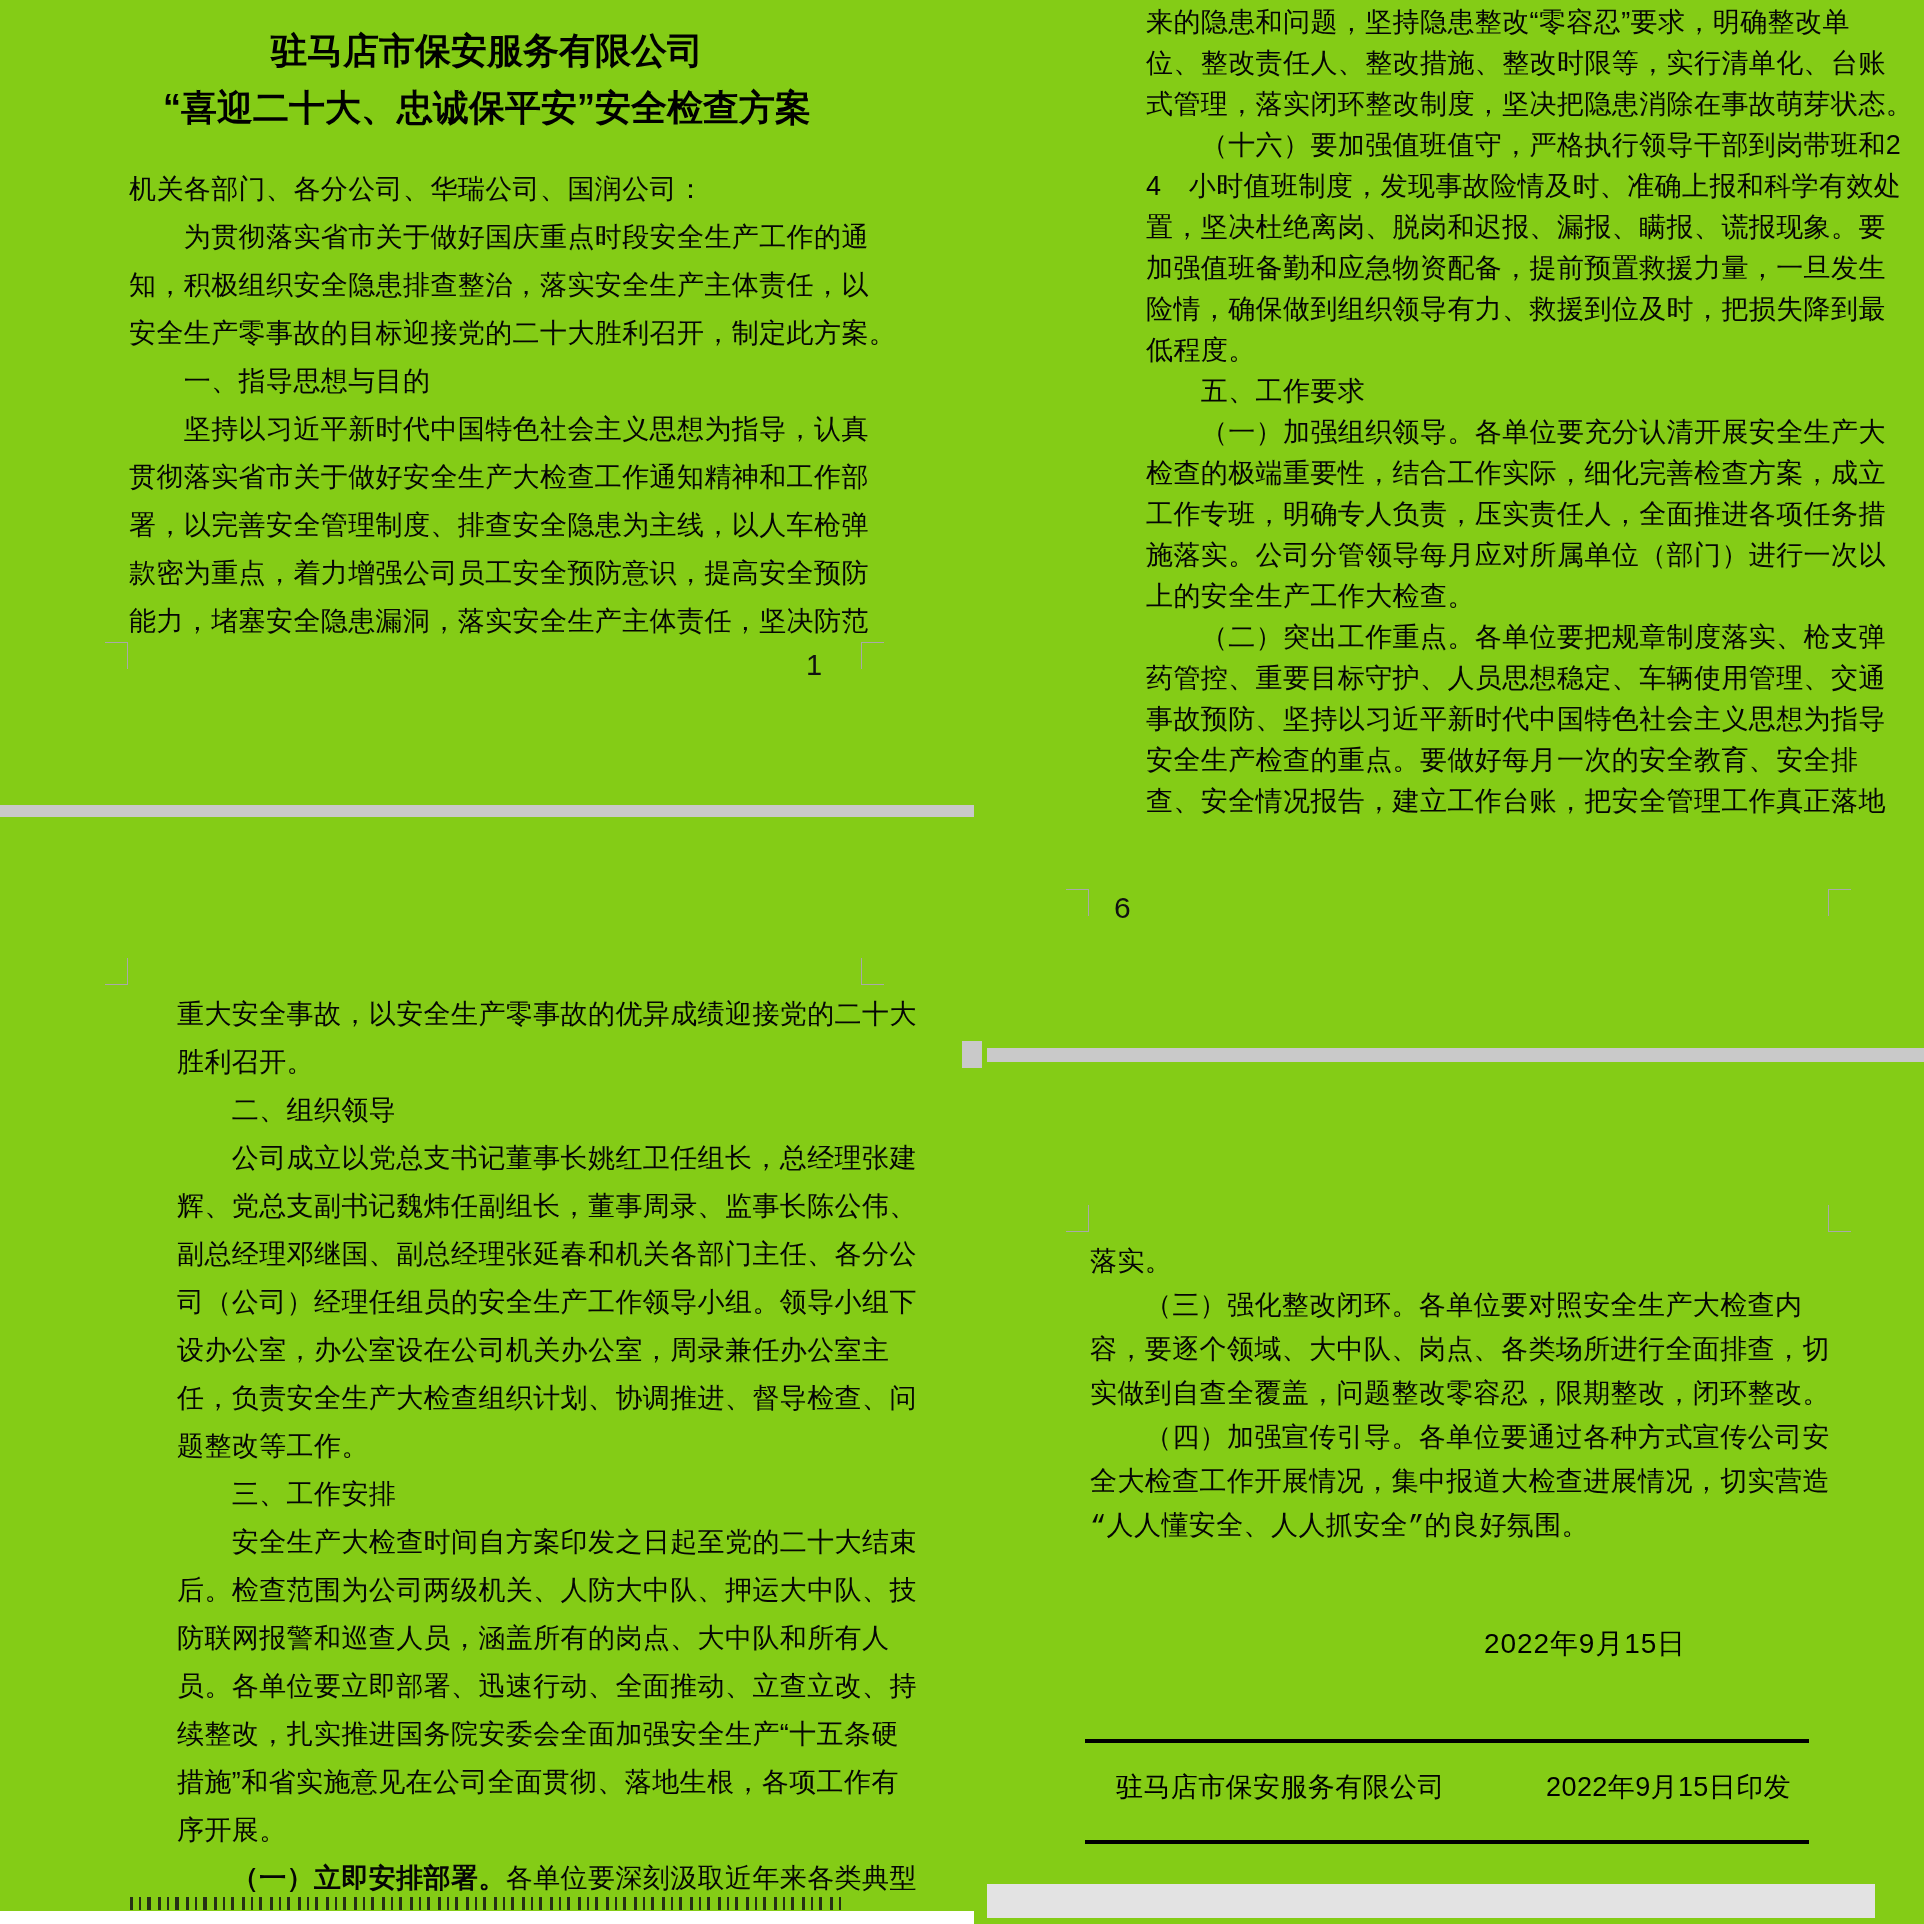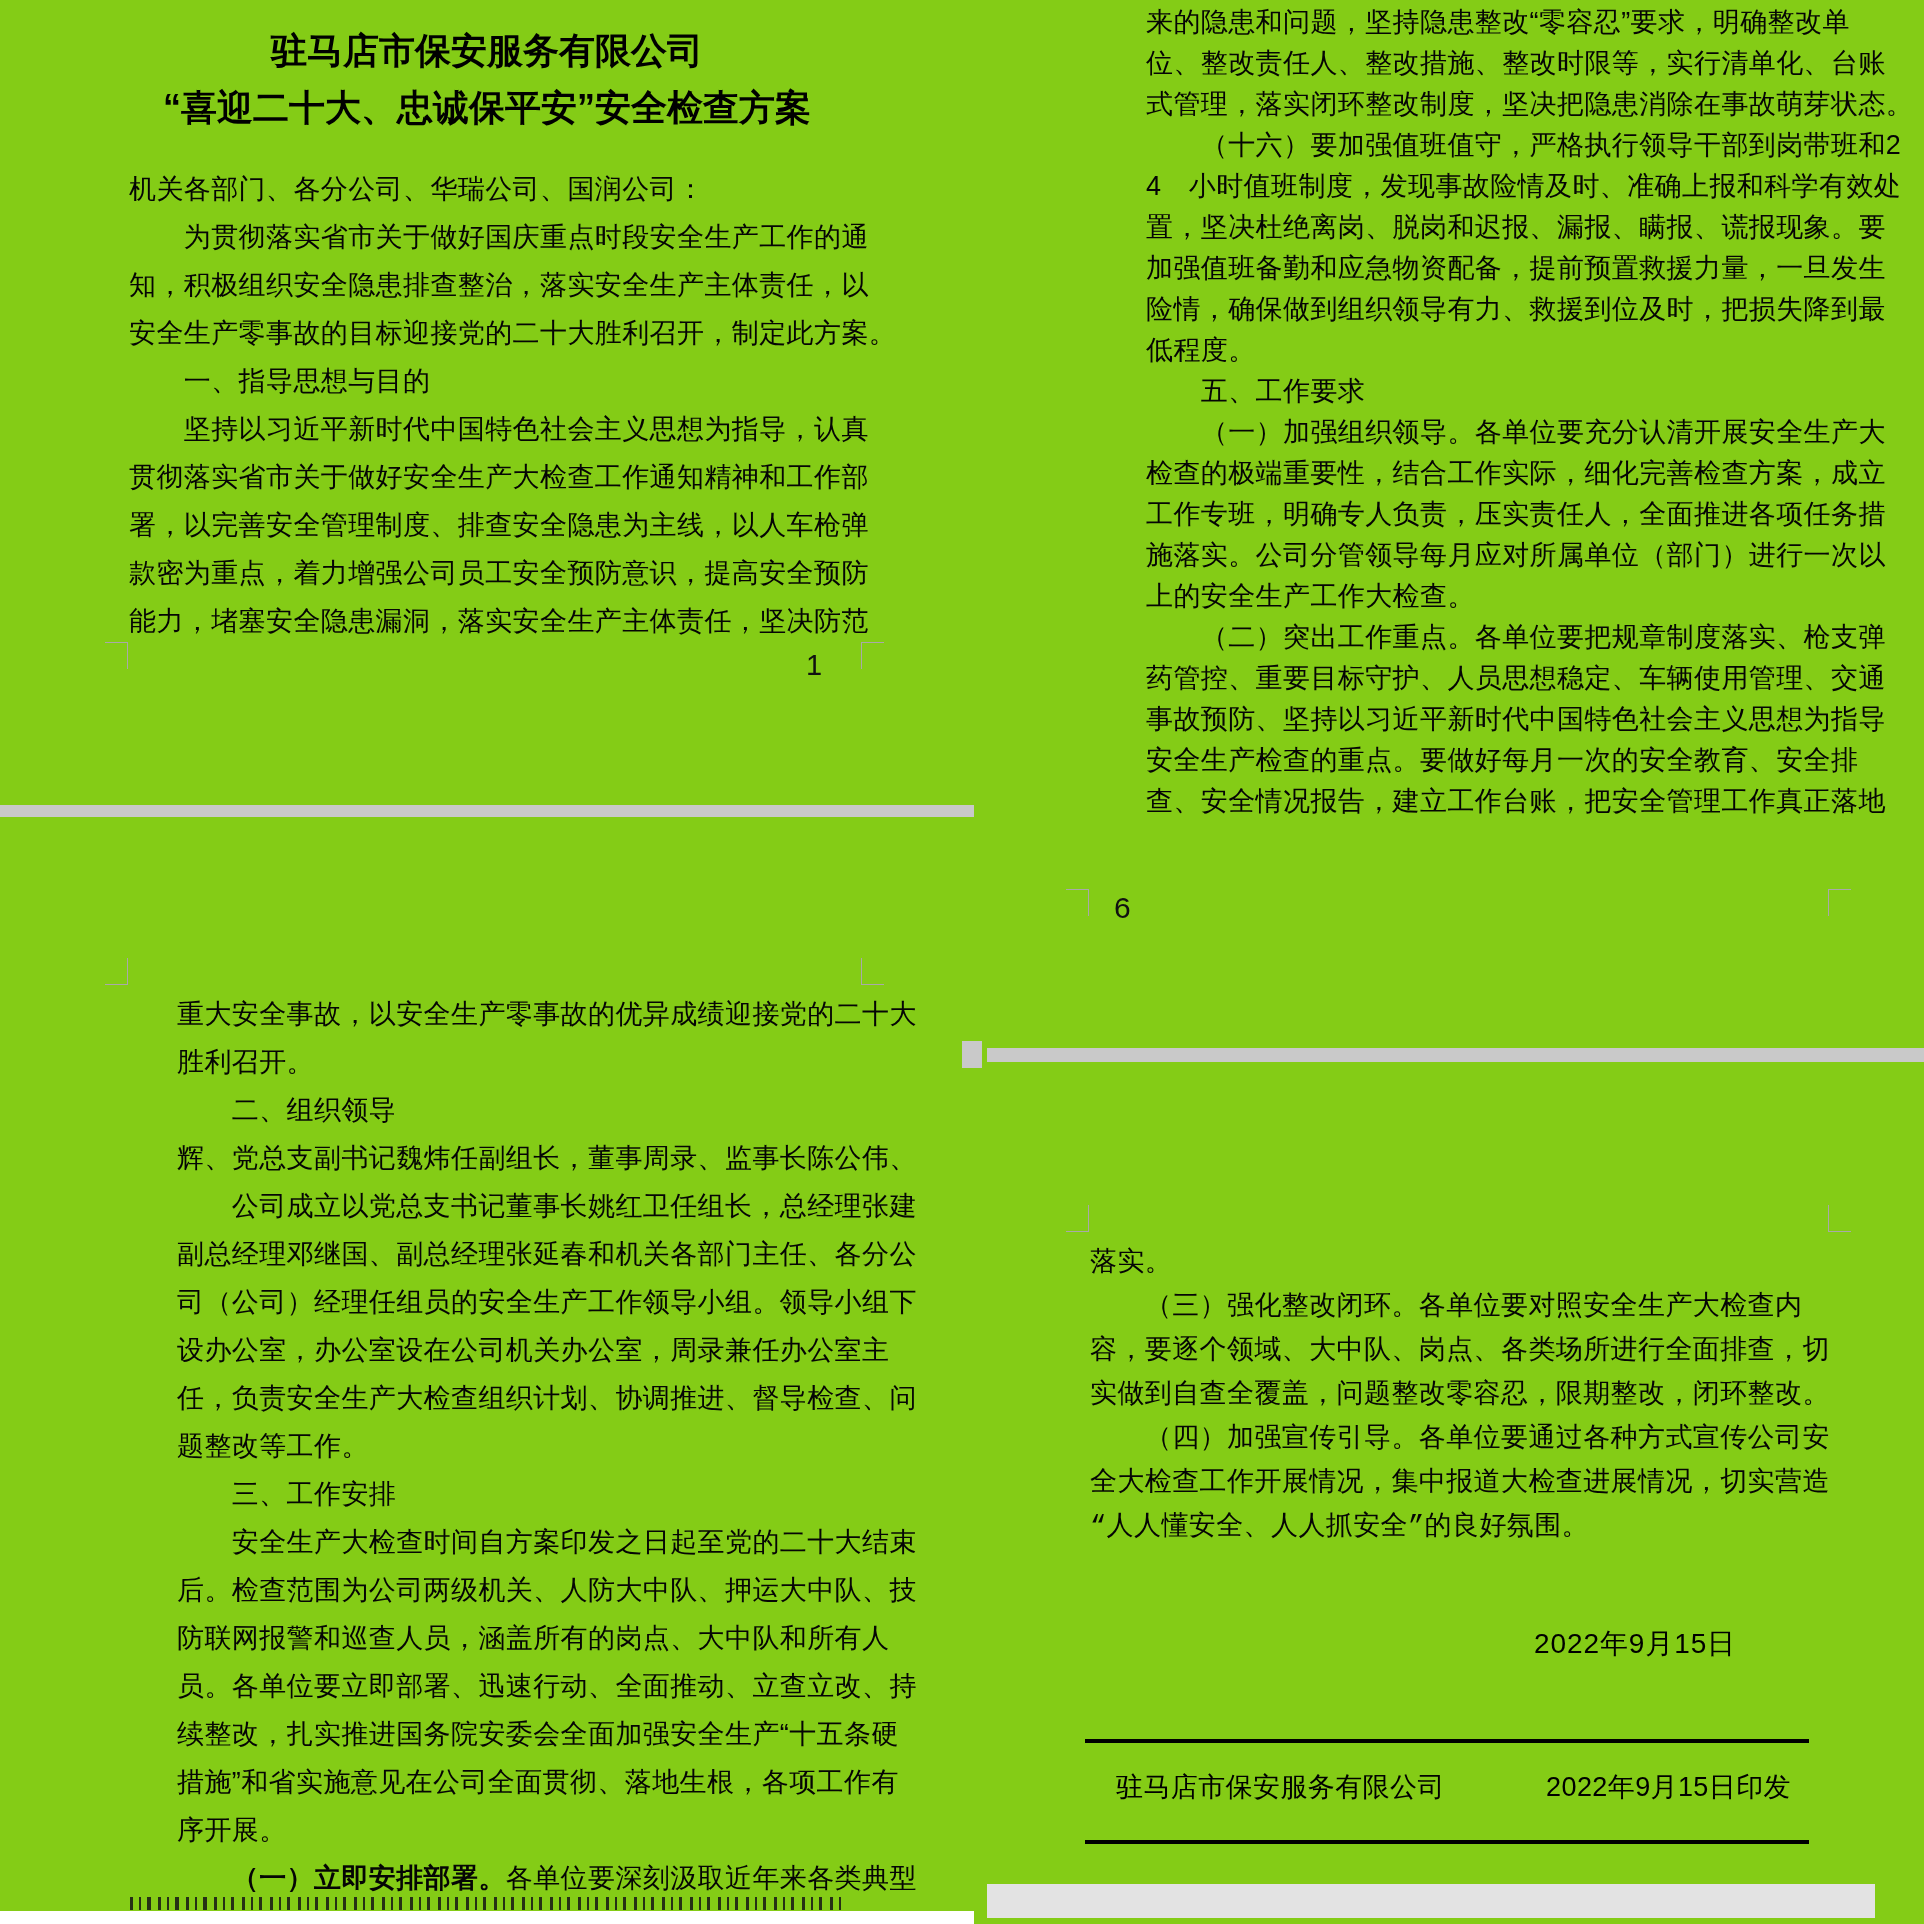--- a/index.html
+++ b/index.html
@@ -69,22 +69,22 @@
   <div class="separator" style="left:0;top:805px;width:974px;height:11.6px;"></div>
 
   <div>
     <div class="cm t-left" style="left:105px;top:958px;"></div>
     <div class="cm t-right" style="left:861px;top:958px;"></div>
 
     <div class="page-lines lh535" style="left:129px;top:990px;width:749px;margin-left:48px;">
         <div class="line">重大安全事故，以安全生产零事故的优异成绩迎接党的二十大</div>
         <div class="line">胜利召开。</div>
         <div class="line">　　二、组织领导</div>
+        <div class="line">　　公司成立以党总支书记董事长姚红卫任组长，总经理张建</div>
         <div class="line">辉、党总支副书记魏炜任副组长，董事周录、监事长陈公伟、</div>
-        <div class="line">　　公司成立以党总支书记董事长姚红卫任组长，总经理张建</div>
         <div class="line">副总经理邓继国、副总经理张延春和机关各部门主任、各分公</div>
         <div class="line">司（公司）经理任组员的安全生产工作领导小组。领导小组下</div>
         <div class="line">设办公室，办公室设在公司机关办公室，周录兼任办公室主</div>
         <div class="line">任，负责安全生产大检查组织计划、协调推进、督导检查、问</div>
         <div class="line">题整改等工作。</div>
         <div class="line">　　三、工作安排</div>
         <div class="line">　　安全生产大检查时间自方案印发之日起至党的二十大结束</div>
         <div class="line">后。检查范围为公司两级机关、人防大中队、押运大中队、技</div>
         <div class="line">防联网报警和巡查人员，涵盖所有的岗点、大中队和所有人</div>
         <div class="line">员。各单位要立即部署、迅速行动、全面推动、立查立改、持</div>
@@ -137,21 +137,21 @@
     <div class="page-lines lh49" style="left:1090px;top:1241px;width:749px;font-family:Liberation Mono, monospace;">
         <div class="line">落实。</div>
         <div class="line">　　（三）强化整改闭环。各单位要对照安全生产大检查内</div>
         <div class="line">容，要逐个领域、大中队、岗点、各类场所进行全面排查，切</div>
         <div class="line">实做到自查全覆盖，问题整改零容忍，限期整改，闭环整改。</div>
         <div class="line">　　（四）加强宣传引导。各单位要通过各种方式宣传公司安</div>
         <div class="line">全大检查工作开展情况，集中报道大检查进展情况，切实营造</div>
         <div class="line">“人人懂安全、人人抓安全”的良好氛围。</div>
       </div>
 
-    <div class="date-line" style="left:1534px;top:1625px;">2022年9月15日</div>
+    <div class="date-line" style="left:1484px;top:1625px;">2022年9月15日</div>
 
     <div class="rule" style="left:1085px;top:1739px;width:724px;"></div>
 
     <div class="footer-text" style="left:1116px;top:1769px;">驻马店市保安服务有限公司</div>
     <div class="footer-text" style="left:1497px;top:1769px;width:294px;text-align:right;">2022年9月15日印发</div>
 
     <div class="rule" style="left:1085px;top:1840px;width:724px;"></div>
 
     <div class="band" style="left:987px;top:1884px;width:888px;height:34px;"></div>
   </div>

